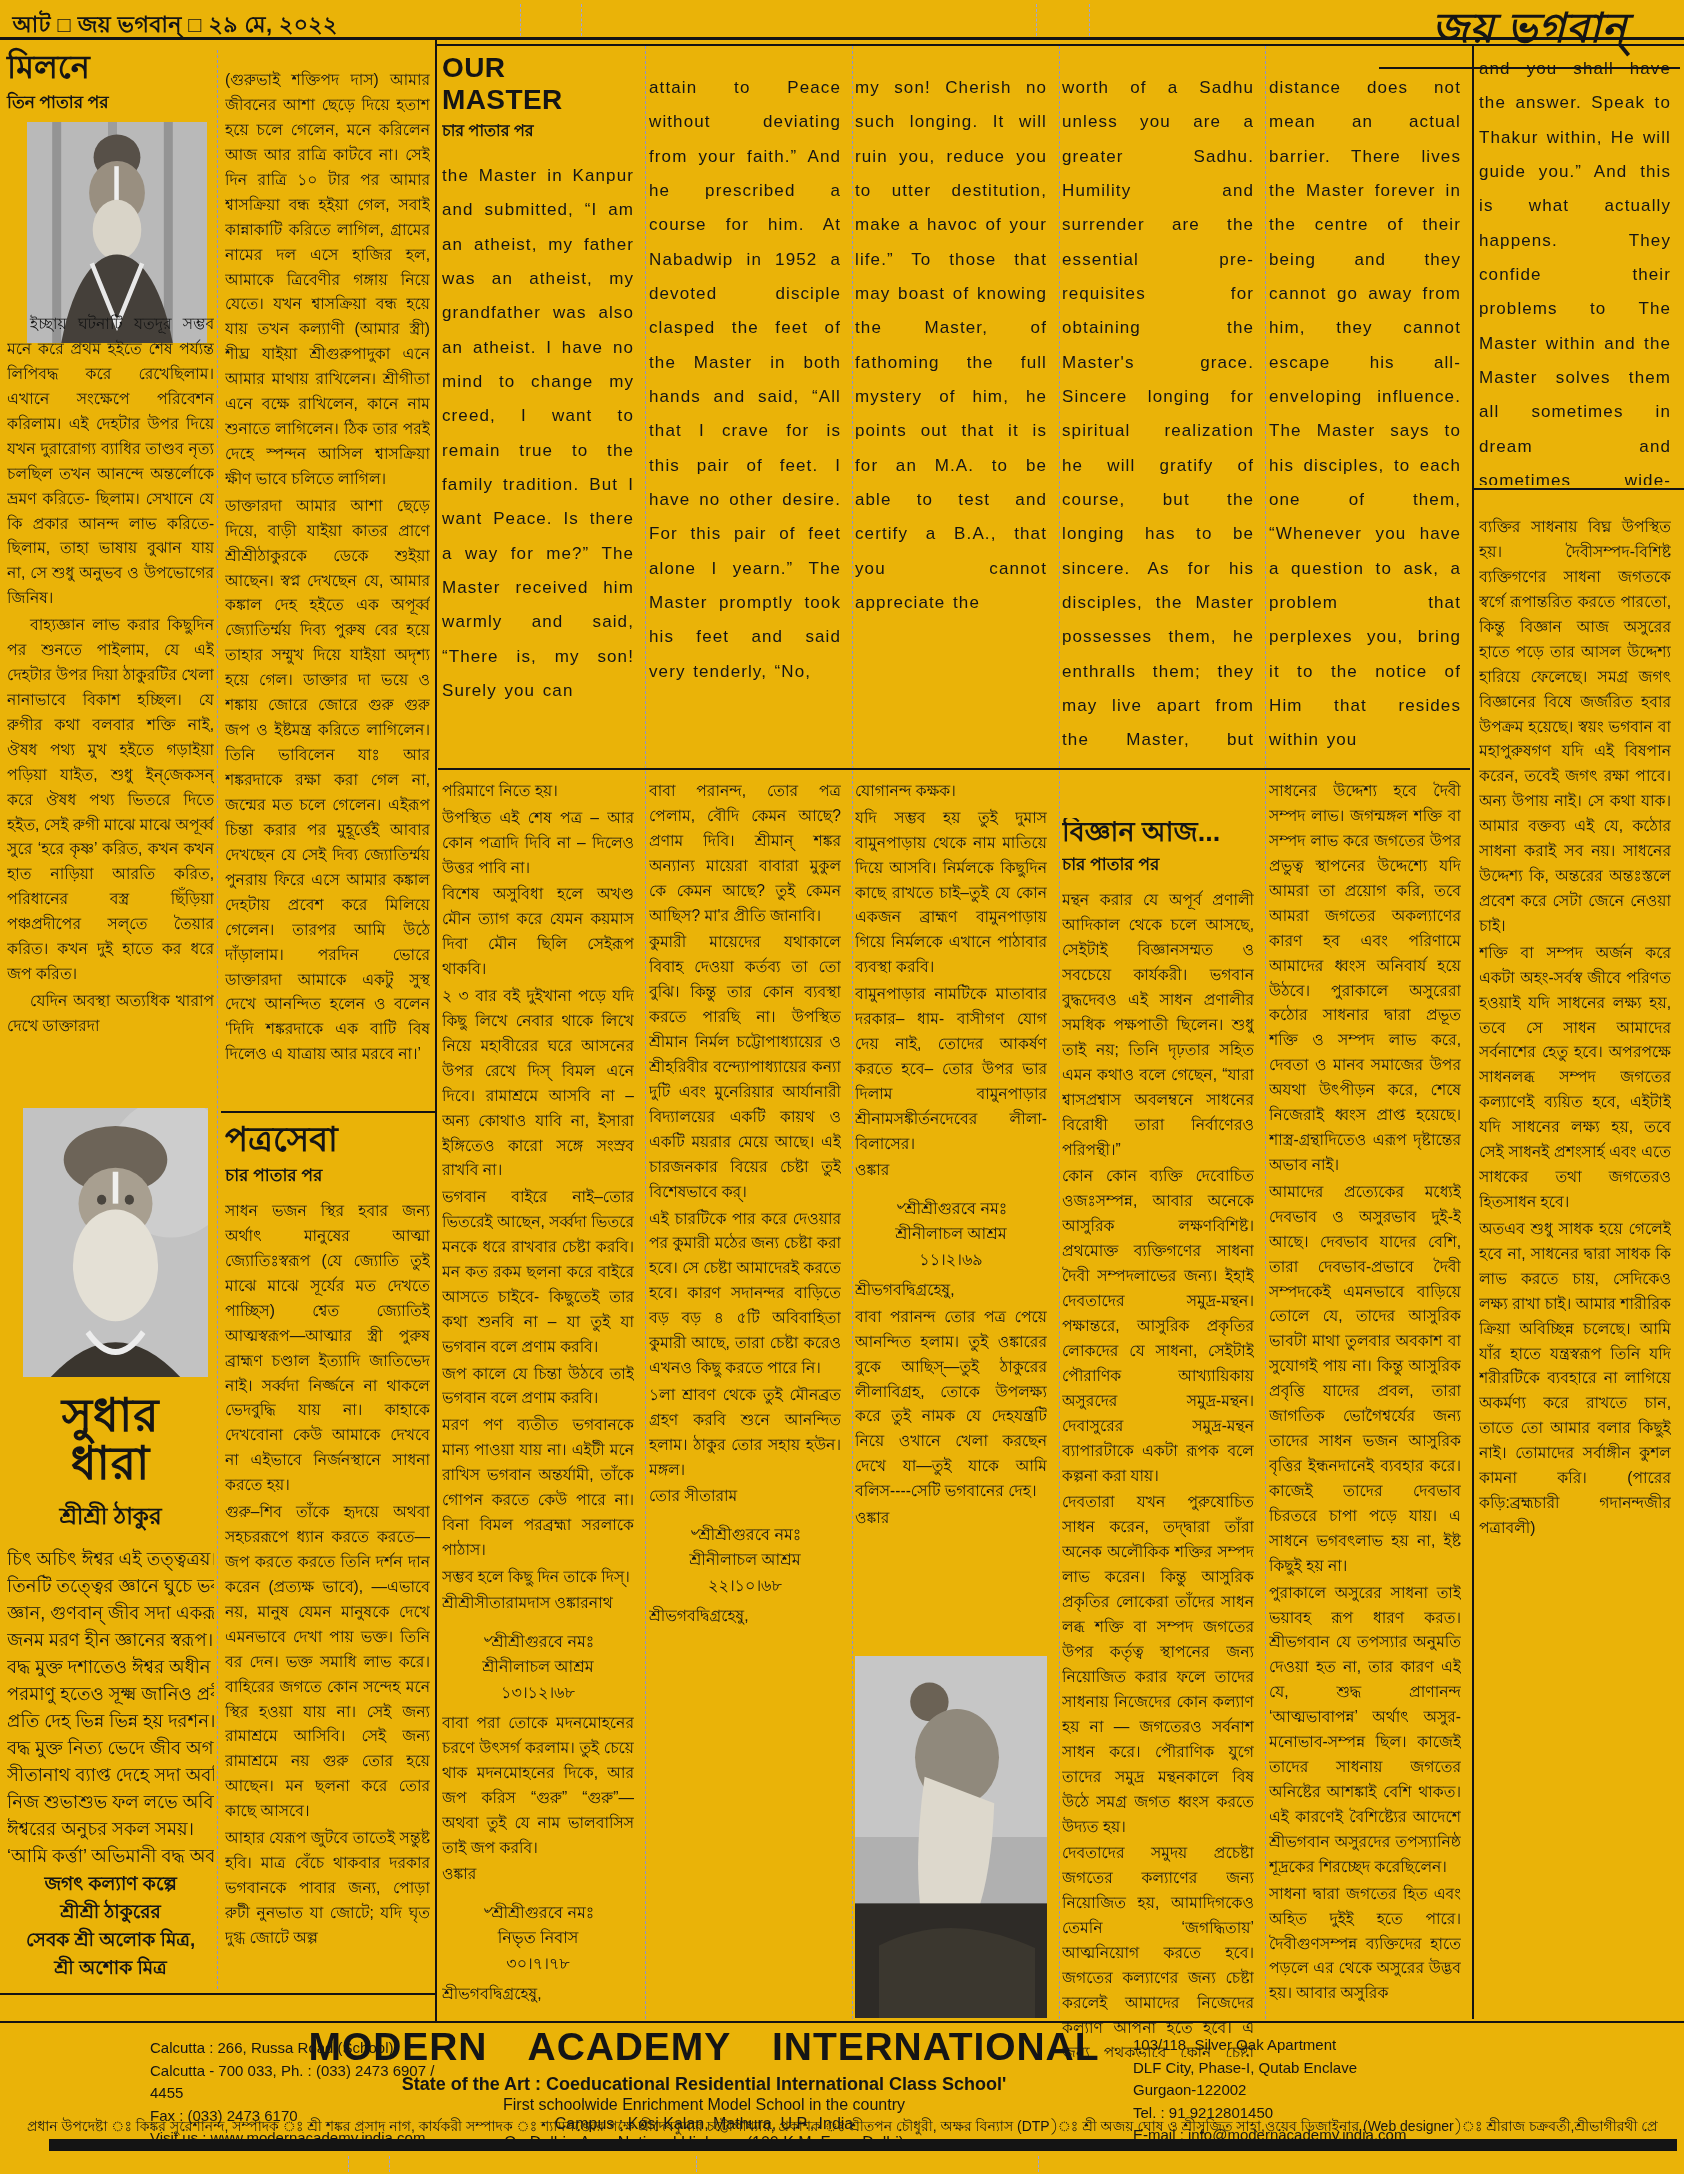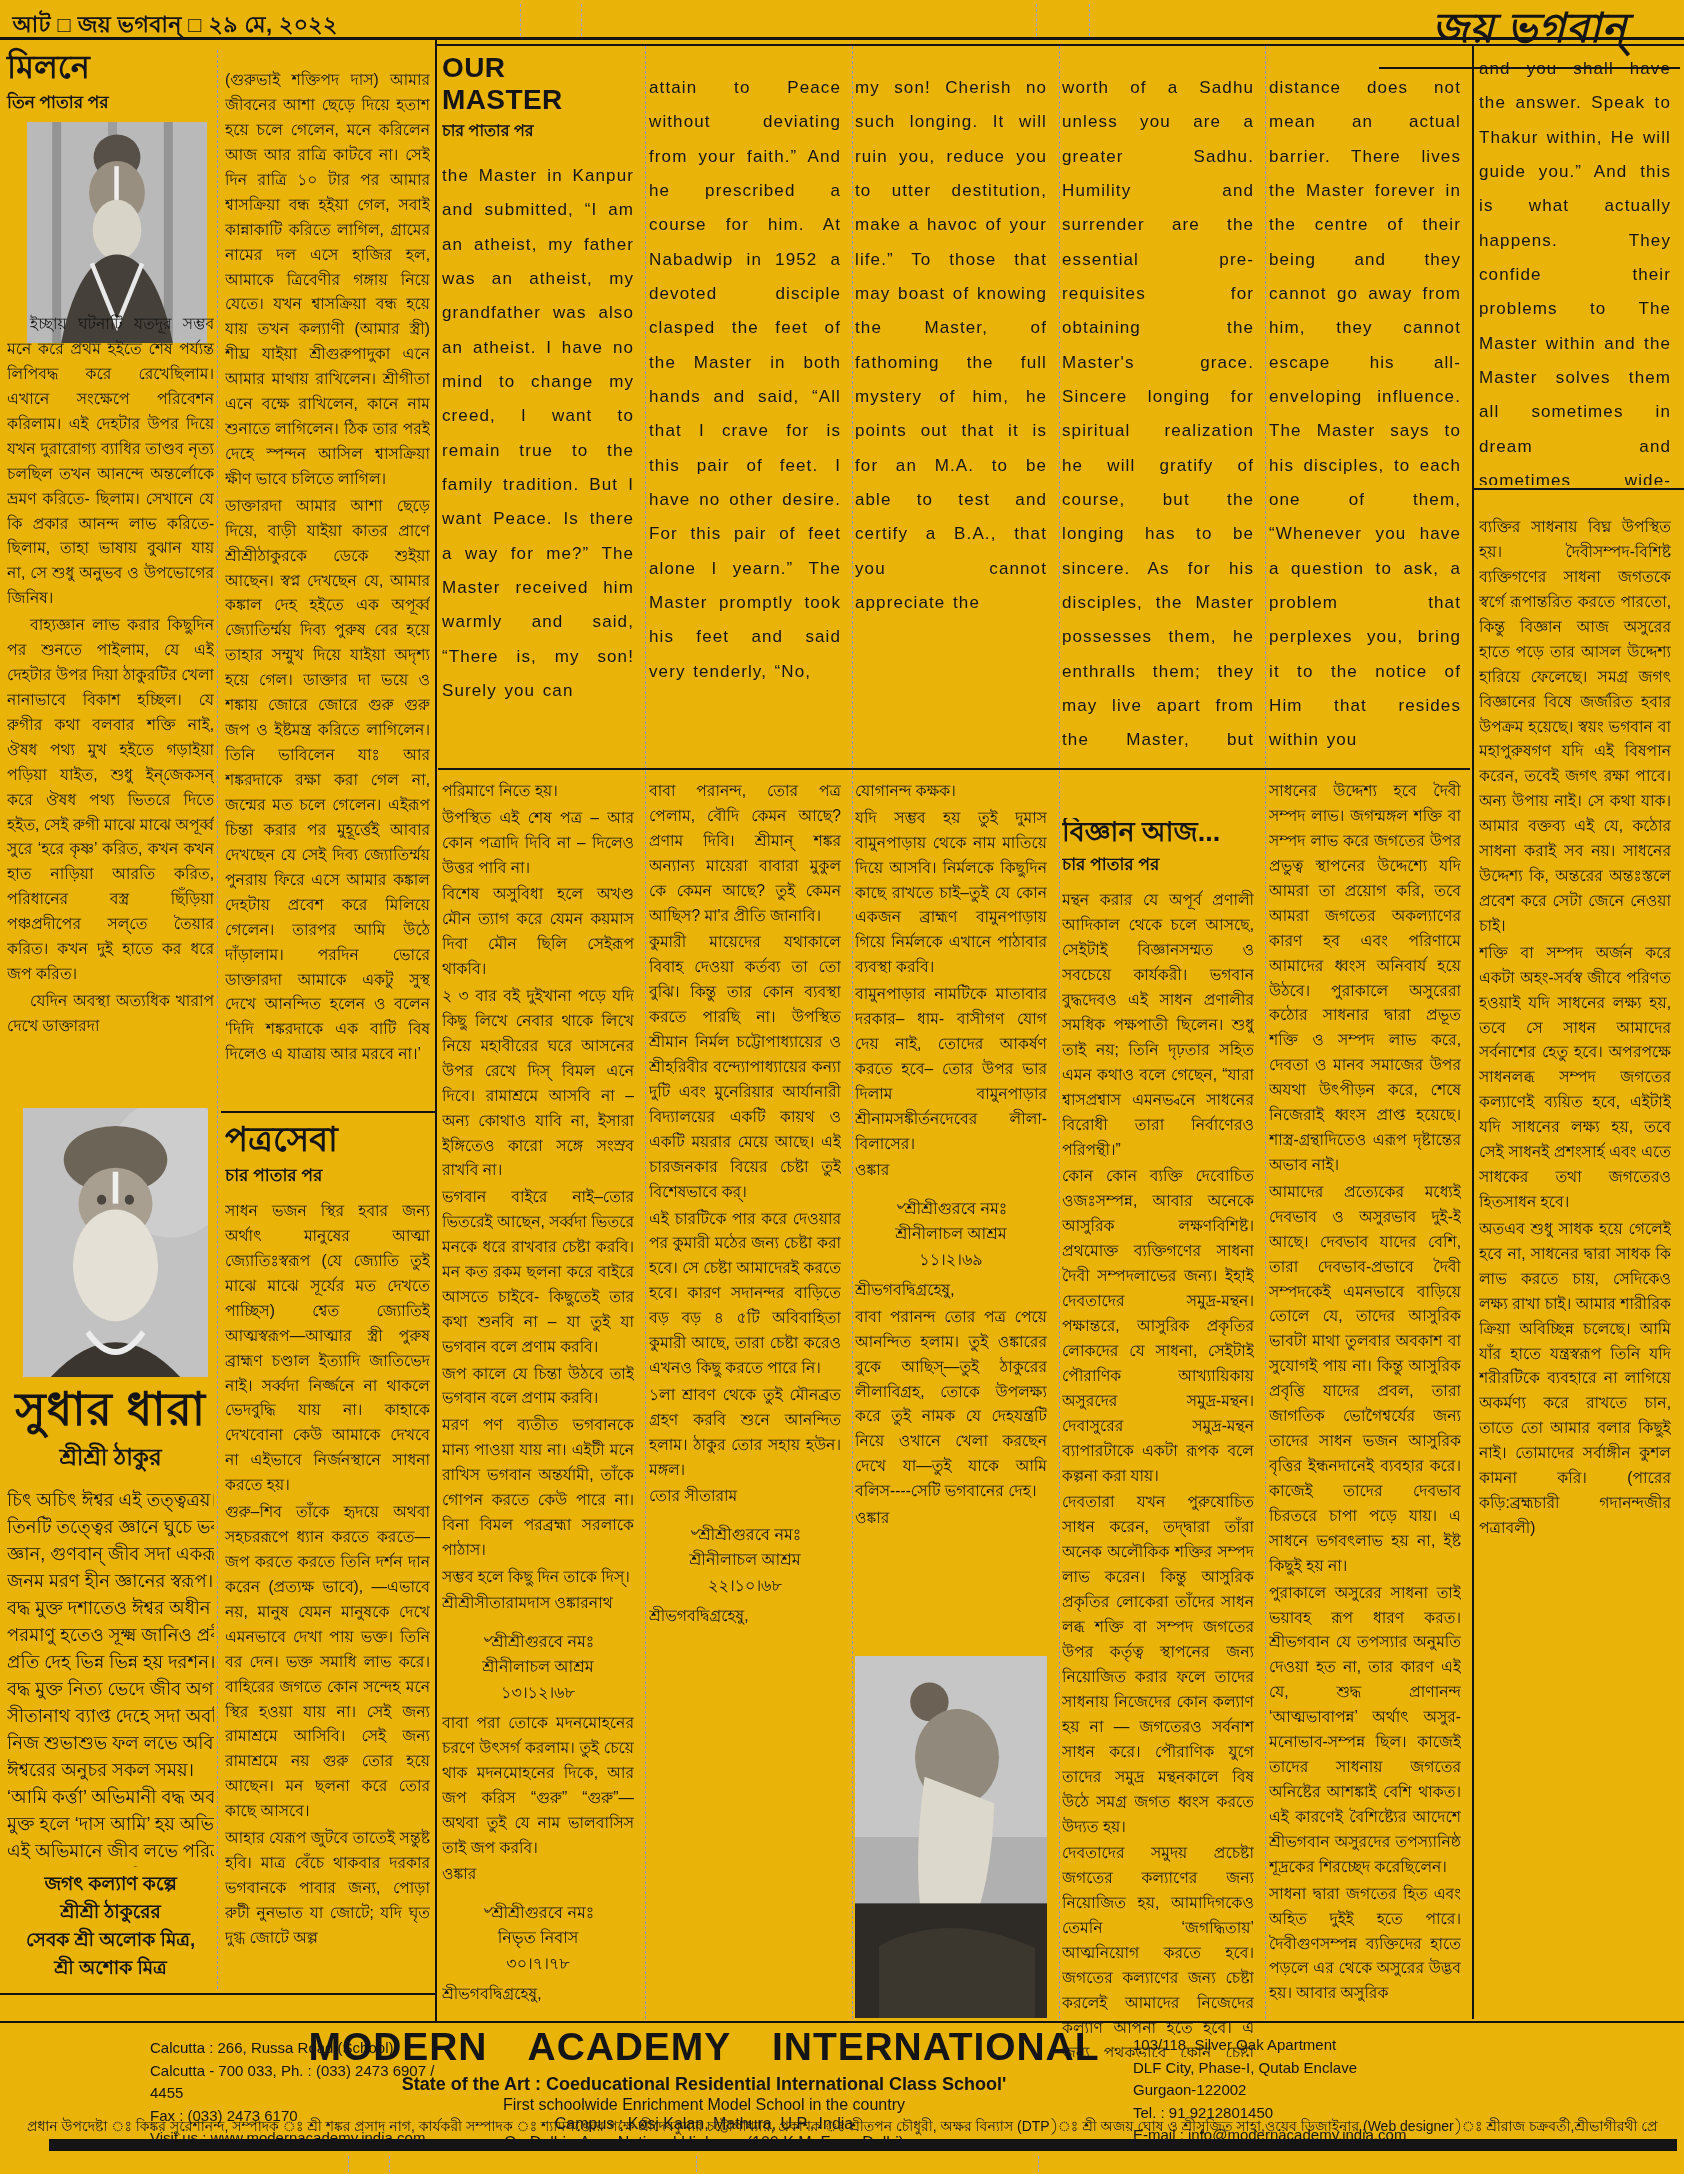--- a/index.html
+++ b/index.html
@@ -10,21 +10,21 @@
   .vdash{border-left:0.9px dashed #8b93cf;width:0;}
   .vsolid{background:#141414;}
   .regmark{border-left:0.9px dashed #9aa3dd;width:0;}
   .edition{font-size:22px;font-weight:bold;letter-spacing:0.4px;}
   .masthead{font-size:41px;font-weight:bold;font-style:italic;text-align:center;
             border-bottom:2.7px solid #141414;padding-bottom:1.8px;letter-spacing:0.9px;}
   .bn{font-size:15.6px;line-height:1.6;text-align:justify;}
   .bn p{margin:0 0 1.8px 0;text-indent:23px;}
   .bn p.noind{text-indent:0;}
   .headline-lg{font-size:32px;font-weight:bold;margin:0;line-height:1.1;}
-  .headline-xl{font-size:46px;font-weight:bold;margin:4px;line-height:1.05;text-align:center;letter-spacing:0.9px;}
+  .headline-xl{font-size:46px;font-weight:bold;margin:10px;line-height:1.05;text-align:center;letter-spacing:0.9px;}
   .contnote{font-size:17px;font-weight:bold;margin:3.6px 0 9px 0;}
   .byline{font-size:23px;font-weight:bold;text-align:center;margin:5.3px 0 9px 0;}
   .verse{font-size:18px;line-height:1.5;}
   .verse div{white-space:nowrap;}
   .donor{font-size:18.7px;font-weight:bold;text-align:center;line-height:1.5;}
   .en-col{font-size:17px;line-height:2.02;text-align:justify;letter-spacing:1.1px;word-spacing:1.8px;overflow:hidden;}
   .om-head{font-size:28px;font-weight:bold;margin:0;letter-spacing:0.4px;}
   .om-sub{font-size:16px;font-weight:bold;margin:1.8px 0 14.3px 0;}
   .clip{overflow:hidden;}
   .lhead{text-align:center;font-size:16px;line-height:1.6;margin:12.5px 0 5.3px 0;}
@@ -218,21 +218,21 @@
     <ellipse cx="85" cy="84" rx="35" ry="40" fill="#90897c"></ellipse>
     <path d="M58 100 Q44 200 66 262 Q112 236 116 122 Z" fill="#ddd8cc"></path>
     <rect y="205" width="160" height="95" fill="#2e2b27"></rect>
     <path d="M20 240 Q80 210 150 242 L150 300 L20 300 Z" fill="#3b372f"></path>
   </svg>
 
   <div class="abs clip" style="left:1062px;top:779px;width:192px;height:1239px;margin-top:39px;">
     <h2 class="headline-lg" style="font-size:27px;">বিজ্ঞান আজ...</h2>
     <div class="contnote">চার পাতার পর</div>
     <div class="bn">
-        <p class="noind">মন্থন করার যে অপূর্ব প্রণালী আদিকাল থেকে চলে আসছে, সেইটাই বিজ্ঞানসম্মত ও সবচেয়ে কার্যকরী। ভগবান বুদ্ধদেবও এই সাধন প্রণালীর সমধিক পক্ষপাতী ছিলেন। শুধু তাই নয়; তিনি দৃঢ়তার সহিত এমন কথাও বলে গেছেন, “যারা শ্বাসপ্রশ্বাস এমনভ্বনে সাধনের বিরোধী তারা নির্বাণেরও পরিপন্থী।”</p>
+        <p class="noind">মন্থন করার যে অপূর্ব প্রণালী আদিকাল থেকে চলে আসছে, সেইটাই বিজ্ঞানসম্মত ও সবচেয়ে কার্যকরী। ভগবান বুদ্ধদেবও এই সাধন প্রণালীর সমধিক পক্ষপাতী ছিলেন। শুধু তাই নয়; তিনি দৃঢ়তার সহিত এমন কথাও বলে গেছেন, “যারা শ্বাসপ্রশ্বাস অবলম্বনে সাধনের বিরোধী তারা নির্বাণেরও পরিপন্থী।”</p>
         <p class="noind">কোন কোন ব্যক্তি দেবোচিত ওজঃসম্পন্ন, আবার অনেকে আসুরিক লক্ষণবিশিষ্ট। প্রথমোক্ত ব্যক্তিগণের সাধনা দৈবী সম্পদলাভের জন্য। ইহাই দেবতাদের সমুদ্র-মন্থন। পক্ষান্তরে, আসুরিক প্রকৃতির লোকদের যে সাধনা, সেইটাই পৌরাণিক আখ্যায়িকায় অসুরদের সমুদ্র-মন্থন। দেবাসুরের সমুদ্র-মন্থন ব্যাপারটাকে একটা রূপক বলে কল্পনা করা যায়।</p>
         <p class="noind">দেবতারা যখন পুরুষোচিত সাধন করেন, তদ্দ্বারা তাঁরা অনেক অলৌকিক শক্তির সম্পদ লাভ করেন। কিন্তু আসুরিক প্রকৃতির লোকেরা তাঁদের সাধন লব্ধ শক্তি বা সম্পদ জগতের উপর কর্তৃত্ব স্থাপনের জন্য নিয়োজিত করার ফলে তাদের সাধনায় নিজেদের কোন কল্যাণ হয় না — জগতেরও সর্বনাশ সাধন করে। পৌরাণিক যুগে তাদের সমুদ্র মন্থনকালে বিষ উঠে সমগ্র জগত ধ্বংস করতে উদ্যত হয়।</p>
         <p class="noind">দেবতাদের সমুদয় প্রচেষ্টা জগতের কল্যাণের জন্য নিয়োজিত হয়, আমাদিগকেও তেমনি ‘জগদ্ধিতায়’ আত্মনিয়োগ করতে হবে। জগতের কল্যাণের জন্য চেষ্টা করলেই আমাদের নিজেদের কল্যাণ আপনা হতে হবে। এ জন্য পৃথকভাবে কোন চেষ্টা করতে হবে না। আমাদের</p>
       </div>
   </div>
 
   <div class="abs bn clip" style="left:1269px;top:779px;width:192px;height:1239px;">
       <p class="noind">সাধনের উদ্দেশ্য হবে দৈবী সম্পদ লাভ। জগন্মঙ্গল শক্তি বা সম্পদ লাভ করে জগতের উপর প্রভুত্ব স্থাপনের উদ্দেশ্যে যদি আমরা তা প্রয়োগ করি, তবে আমরা জগতের অকল্যাণের কারণ হব এবং পরিণামে আমাদের ধ্বংস অনিবার্য হয়ে উঠবে। পুরাকালে অসুরেরা কঠোর সাধনার দ্বারা প্রভূত শক্তি ও সম্পদ লাভ করে, দেবতা ও মানব সমাজের উপর অযথা উৎপীড়ন করে, শেষে নিজেরাই ধ্বংস প্রাপ্ত হয়েছে। শাস্ত্র-গ্রন্থাদিতেও এরূপ দৃষ্টান্তের অভাব নাই।</p>
       <p class="noind">আমাদের প্রত্যেকের মধ্যেই দেবভাব ও অসুরভাব দুই-ই আছে। দেবভাব যাদের বেশি, তারা দেবভাব-প্রভাবে দৈবী সম্পদকেই এমনভাবে বাড়িয়ে তোলে যে, তাদের আসুরিক ভাবটা মাথা তুলবার অবকাশ বা সুযোগই পায় না। কিন্তু আসুরিক প্রবৃত্তি যাদের প্রবল, তারা জাগতিক ভোগৈশ্বর্যের জন্য তাদের সাধন ভজন আসুরিক বৃত্তির ইন্ধনদানেই ব্যবহার করে। কাজেই তাদের দেবভাব চিরতরে চাপা পড়ে যায়। এ সাধনে ভগবৎলাভ হয় না, ইষ্ট কিছুই হয় না।</p>
       <p class="noind">পুরাকালে অসুরের সাধনা তাই ভয়াবহ রূপ ধারণ করত। শ্রীভগবান যে তপস্যার অনুমতি দেওয়া হত না, তার কারণ এই যে, শুদ্ধ প্রাণানন্দ ‘আত্মভাবাপন্ন’ অর্থাৎ অসুর-মনোভাব-সম্পন্ন ছিল। কাজেই তাদের সাধনায় জগতের অনিষ্টের আশঙ্কাই বেশি থাকত। এই কারণেই বৈশিষ্ট্যের আদেশে শ্রীভগবান অসুরদের তপস্যানিষ্ঠ শূদ্রকের শিরচ্ছেদ করেছিলেন।</p>

